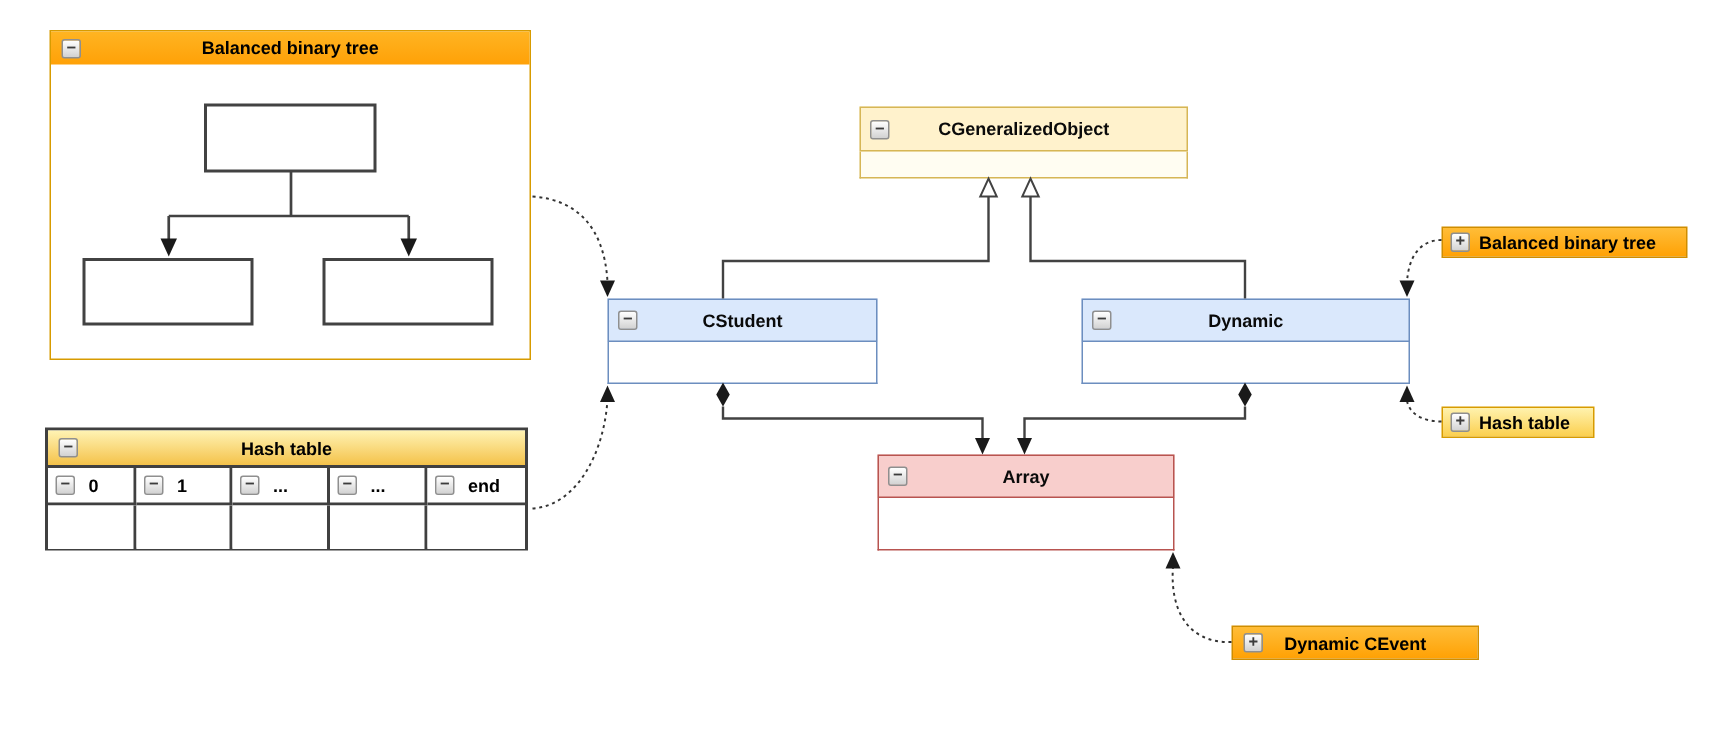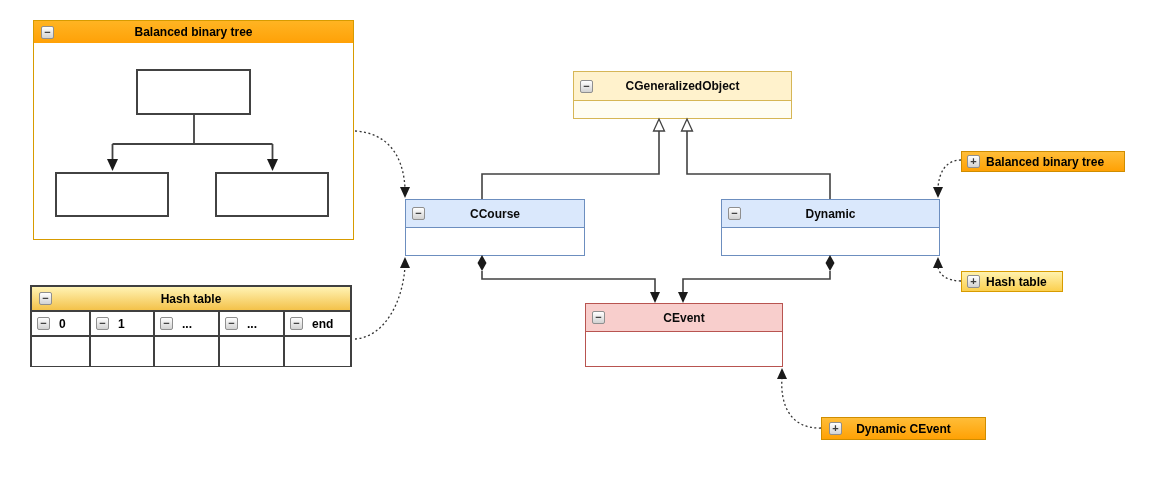--- a/index.html
+++ b/index.html
@@ -131,37 +131,37 @@
     <div class="uml-h">
       <span class="cbtn">−</span>
       <span>CGeneralizedObject</span>
     </div>
     <div class="uml-b" style="height:18px"></div>
   </div>
 
   <div class="uml blue" style="left:405px;top:199px;width:180px">
     <div class="uml-h">
       <span class="cbtn">−</span>
-      <span>CCourse</span>
+      <span>CStudent</span>
     </div>
     <div class="uml-b" style="height:28px"></div>
   </div>
 
   <div class="uml blue" style="left:721px;top:199px;width:219px">
     <div class="uml-h">
       <span class="cbtn">−</span>
       <span>Dynamic</span>
     </div>
     <div class="uml-b" style="height:28px"></div>
   </div>
 
   <div class="uml red" style="left:585px;top:303px;width:198px">
     <div class="uml-h">
       <span class="cbtn">−</span>
-      <span>CEvent</span>
+      <span>Array</span>
     </div>
     <div class="uml-b" style="height:35px"></div>
   </div>
 
   <div class="collapsed grad-orange" style="left:961px;top:151px;width:164px;height:21px">
     <span class="cbtn">+</span>
     <span>Balanced binary tree</span>
   </div>
 
   <div class="collapsed grad-yellow" style="left:961px;top:271px;width:102px;height:21px">

